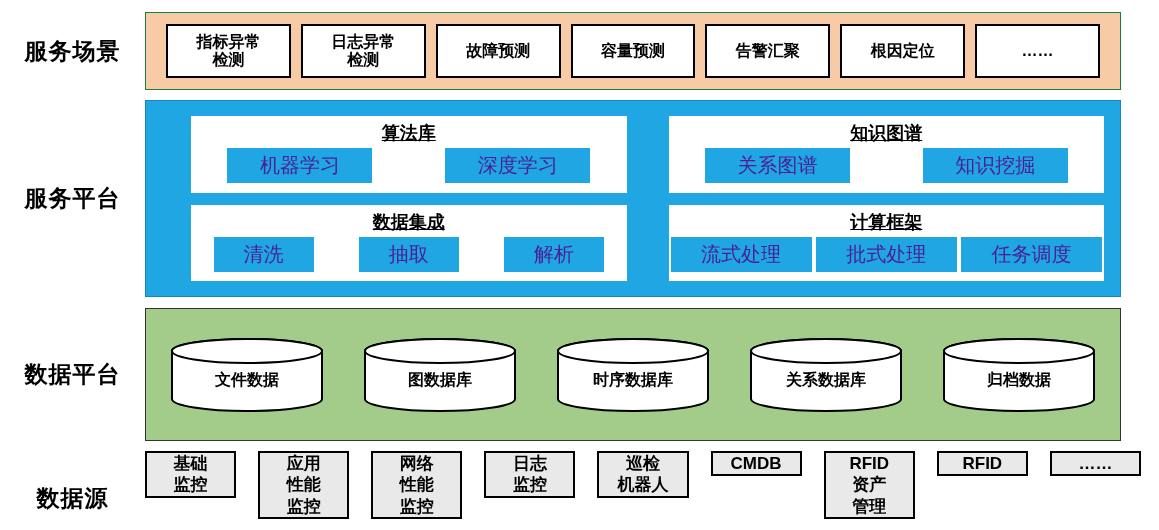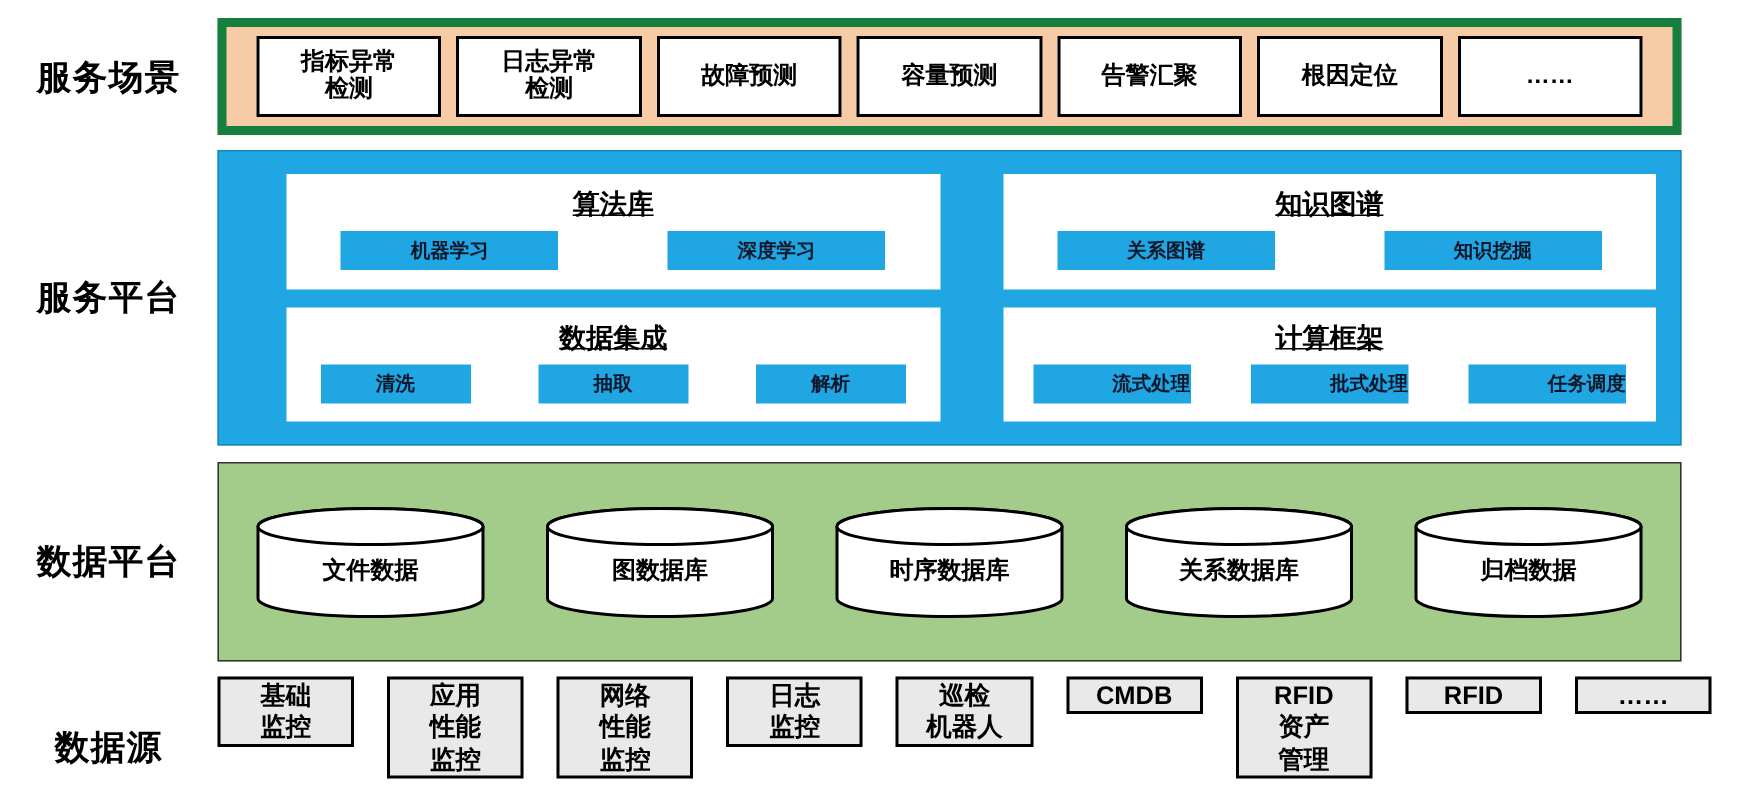--- a/index.html
+++ b/index.html
@@ -8,38 +8,38 @@
   .row{display:flex;align-items:stretch;}
   .row-scenarios{margin-top:12px;height:78px;}
   .row-platform{margin-top:10px;height:197px;}
   .row-dataplatform{margin-top:11px;height:133px;}
   .row-sources{margin-top:10px;height:95px;}
   .layer-label{width:145px;display:flex;align-items:center;justify-content:center;
     font-weight:bold;font-size:23px;letter-spacing:1px;}
   .band{flex:1;margin-right:38px;box-sizing:border-box;gap:14px;}
 
   
-  .band-orange{background:#F6CBA5;border:6px solid #15803d;display:flex;align-items:center;
+  .band-orange{background:#F6CBA5;border:1px solid #15803d;display:flex;align-items:center;
     gap:10px;padding:0 20px;}
   .scenario-box{flex:1;height:50px;background:#fff;border:2px solid #000;
     display:flex;align-items:center;justify-content:center;font-weight:bold;font-size:16px;
     text-align:center;line-height:1.15;}
 
   
   .band-blue{background:#1FA6E3;border:1px solid #1288bf;display:grid;
     grid-template-columns:1fr 1fr;grid-template-rows:1fr 1fr;gap:12px 42px;
     padding:15px 16px 15px 45px;}
   .panel{background:#fff;display:flex;flex-direction:column;justify-content:space-evenly;
     padding:2px 0 6px 0;}
   .panel-title{font-weight:bold;font-size:18px;text-align:center;text-decoration:underline;}
   .panel-items{display:flex;justify-content:space-around;align-items:center;}
-  .blue-btn{background:#1FA6E3;color:#0f172a;font-weight:bold;font-size:13px;
+  .blue-btn{background:#1FA6E3;color:#4c1d95;font-weight:normal;font-size:20px;
     text-align:center;padding:4px 0;}
   .btn-wide{width:145px;}
-  .btn-mid{width:105px;text-align:right;}
+  .btn-mid{width:141px;}
   .btn-small{width:100px;}
 
   
   .band-green{background:#A3CB8A;border:1px solid #333;display:flex;align-items:center;
     justify-content:space-between;padding:0 22px;}
   .cylinder{position:relative;width:158px;height:78px;}
   .cylinder svg{position:absolute;left:0;top:0;}
   .cylinder-label{position:absolute;left:0;top:34px;width:100%;text-align:center;
     font-weight:bold;font-size:16px;}
 

